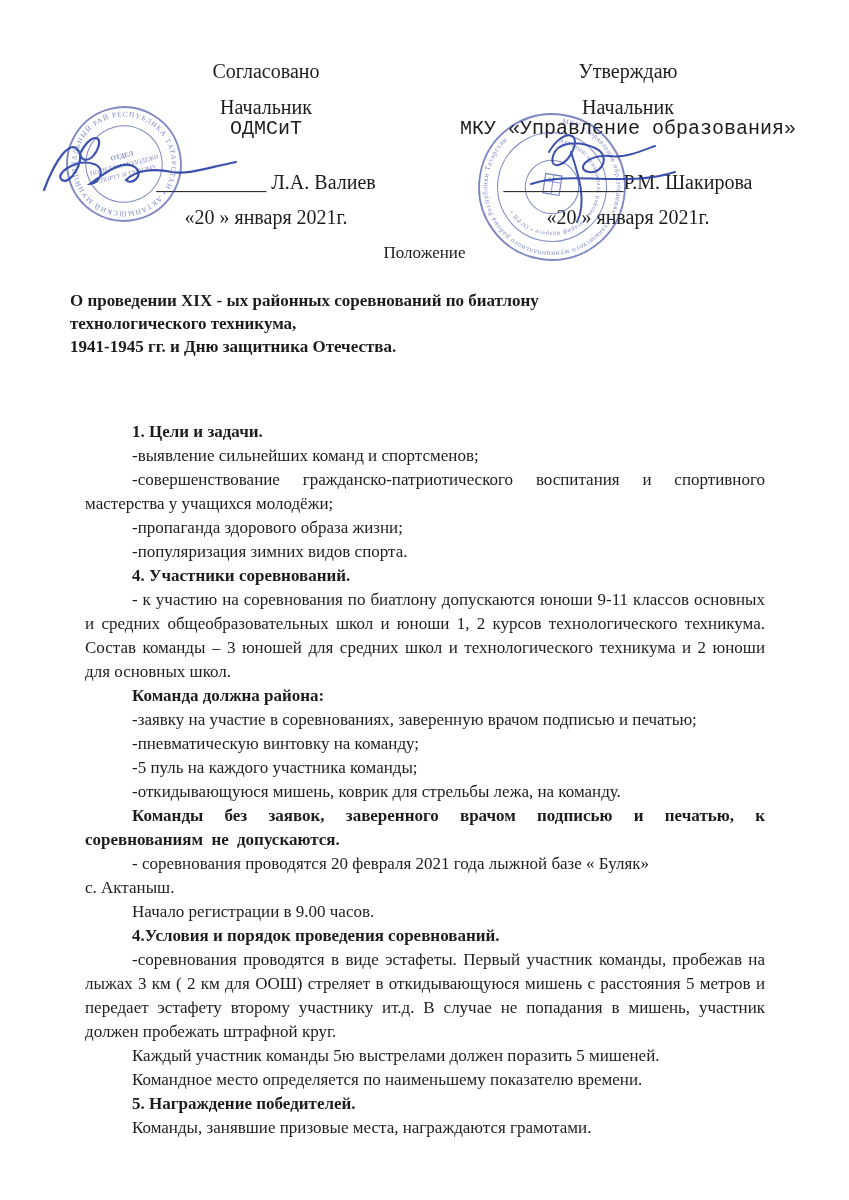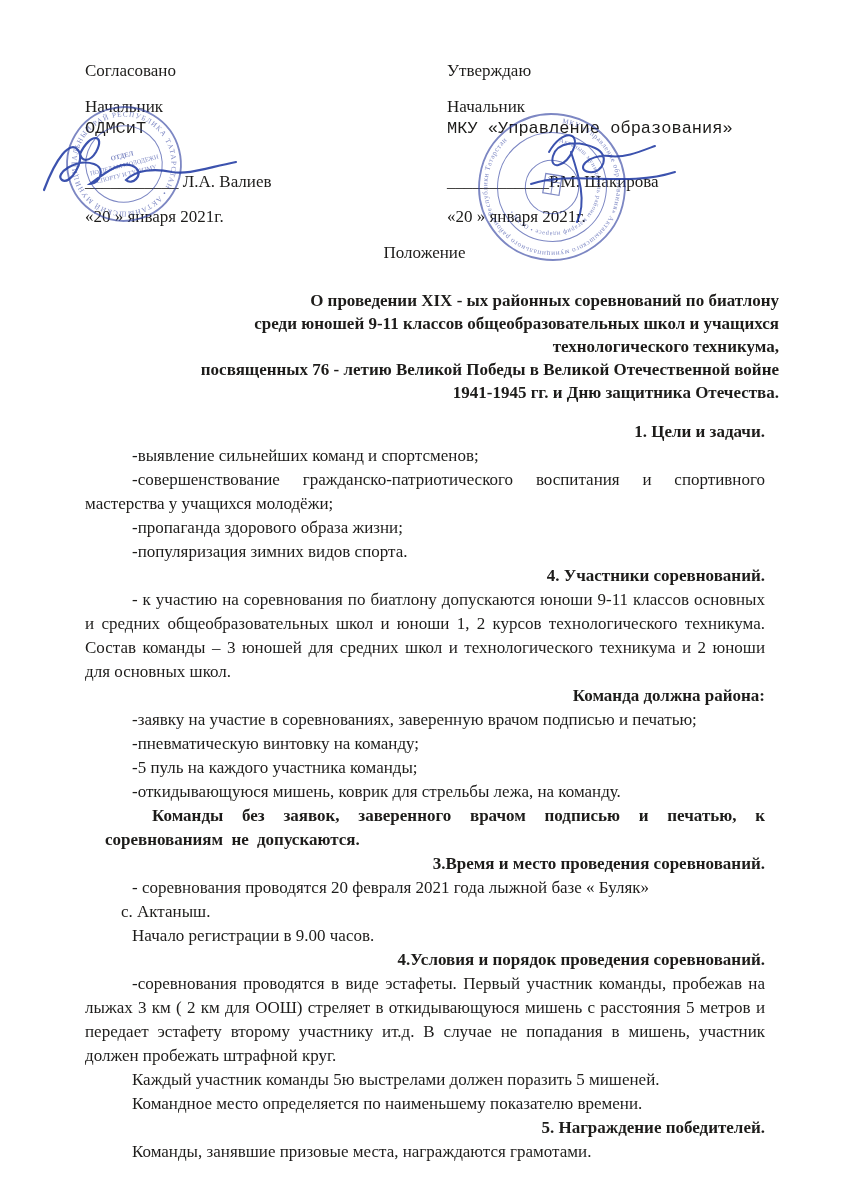--- a/index.html
+++ b/index.html
@@ -7,39 +7,39 @@
   .page {
     position:relative;
     width:849px; height:1200px;
     background:#ffffff;
     font-family:"Liberation Serif", serif;
     color:#1d1c1a;
     overflow:hidden;
   }
   
   .header { position:absolute; top:60px; left:85px; right:40px; display:flex; }
-  .hcol { width:402px; font-size:17px; line-height:22px; }
+  .hcol { width:402px; font-size:20px; line-height:22px;text-align:center; }
   .hcol .lbl { margin-bottom:14px; }
   .hcol .org { margin-bottom:31px;font-family:Liberation Mono, monospace; }
   .hcol .sig { margin-bottom:13px; }
   
   .doc-title {
     position:absolute; top:243px; left:0; right:0;
     text-align:center; font-weight:normal; font-size:17px;
   }
   .subtitle {
     position:absolute; top:289px; left:70px; right:70px;
-    text-align:right; font-weight:bold; font-size:17px; line-height:23px;
+    text-align:left; font-weight:bold; font-size:17px; line-height:23px;
   }
   
   .body-text { position:absolute; top:420px; left:85px; right:84px; font-size:17px; line-height:24px; }
   .body-text p { text-indent:47px; text-align:justify; }
-  .body-text p.h { font-weight:bold; text-align:right; }
-  .body-text p.hb { font-weight:bold; text-align:justify; word-spacing:4px;margin-left:20px; }
-  .body-text p.noind { text-indent:0;margin-left:36px; }
+  .body-text p.h { font-weight:bold; text-align:left; }
+  .body-text p.hb { font-weight:bold; text-align:justify; word-spacing:4px; }
+  .body-text p.noind { text-indent:0; }
   
   .stamp { position:absolute; opacity:.62; pointer-events:none; }
   .stamp-left { left:62px; top:102px; width:124px; height:124px; transform:rotate(-14deg); }
   .stamp-right { left:475px; top:110px; width:154px; height:154px; transform:rotate(9deg); }
   .ink { position:absolute; pointer-events:none; opacity:.9; }
   .ink-left { left:36px; top:128px; width:212px; height:88px; }
   .ink-right { left:513px; top:118px; width:172px; height:112px; }
 </style>
 </head>
 <body>
@@ -109,41 +109,38 @@
       <path d="M36,34 C50,10 68,14 60,32 C52,50 36,52 40,38 C44,24 64,22 82,30 C98,37 90,56 76,54 C62,52 74,36 96,38 C112,40 126,34 142,28"></path>
       <path d="M18,66 C60,52 112,70 162,54"></path>
       <path d="M58,34 C66,58 74,84 64,104"></path>
     </g>
   </svg>
 
   <div class="doc-title">Положение</div>
 
   <div class="subtitle">
     <div>О проведении XIX - ых районных соревнований по биатлону</div>
-    <div>среди юношей 9-11 классов общеобразовательных школ и учащихся</div>
     <div>технологического техникума,</div>
-    <div>посвященных 76 - летию Великой Победы в Великой Отечественной войне</div>
     <div>1941-1945 гг. и  Дню защитника Отечества.</div>
   </div>
 
   <div class="body-text">
     <p class="h">1. Цели и задачи.</p>
     <p>-выявление сильнейших команд и спортсменов;</p>
     <p>-совершенствование гражданско-патриотического воспитания и спортивного мастерства у учащихся молодёжи;</p>
     <p>-пропаганда здорового образа жизни;</p>
     <p>-популяризация зимних видов спорта.</p>
     <p class="h">4. Участники соревнований.</p>
     <p>- к участию на соревнования по биатлону  допускаются юноши 9-11 классов основных и средних общеобразовательных школ и юноши  1, 2 курсов технологического техникума. Состав команды – 3 юношей для средних школ и  технологического техникума и 2 юноши для основных школ.</p>
     <p class="h">Команда должна района:</p>
     <p>-заявку на участие в соревнованиях, заверенную врачом подписью и печатью;</p>
     <p>-пневматическую винтовку на команду;</p>
     <p>-5 пуль на каждого участника команды;</p>
     <p>-откидывающуюся  мишень, коврик  для стрельбы лежа, на команду.</p>
     <p class="hb">Команды  без  заявок,  заверенного  врачом  подписью  и  печатью,  к соревнованиям не допускаются.</p>
-    <p class="h">3.Время и место проведения соревнований.</p>
     <p>- соревнования проводятся 20 февраля 2021 года лыжной базе « Буляк»</p>
     <p class="noind">с. Актаныш.</p>
     <p>Начало регистрации в 9.00 часов.</p>
     <p class="h">4.Условия и порядок проведения соревнований.</p>
     <p>-соревнования проводятся в виде эстафеты. Первый участник команды, пробежав на лыжах 3 км ( 2 км для ООШ) стреляет в откидывающуюся  мишень с расстояния 5 метров и передает эстафету второму участнику ит.д. В случае не попадания в мишень, участник должен пробежать штрафной круг.</p>
     <p>Каждый участник команды 5ю выстрелами должен поразить 5 мишеней.</p>
     <p>Командное место определяется по наименьшему показателю времени.</p>
     <p class="h">5. Награждение победителей.</p>
     <p>Команды, занявшие призовые места, награждаются грамотами.</p>
   </div>

